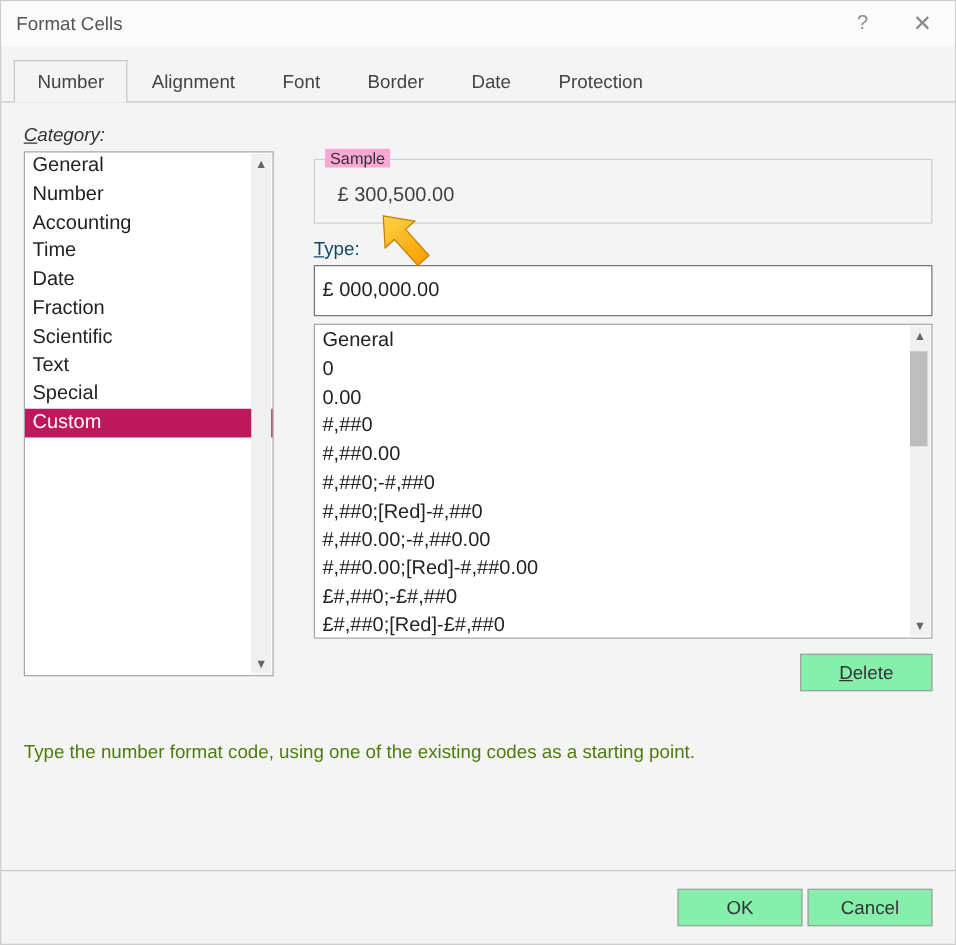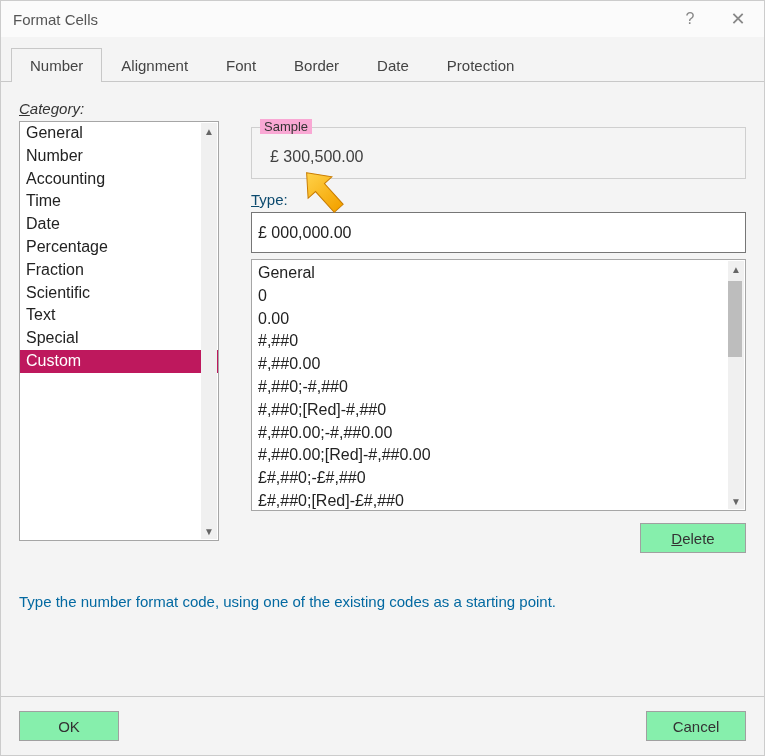--- a/index.html
+++ b/index.html
@@ -86,32 +86,32 @@
     margin-top: 4px;
   }
 
   .format-list {
     margin-top: 6px; height: 252px; background: #fff; border: 1px solid #a6a6a6;
     position: relative; overflow: hidden;
   }
   .format-list .list-items { padding: 2px 0; }
 
   .hint {
-    font-size: 15px; color: #0369a1; margin-top: 40px;
+    font-size: 15px; color: #4d7c0f; margin-top: 40px;
   }
 
   .delete-row { display: flex; justify-content: flex-end; margin-top: 12px; }
   .btn {
     min-width: 106px; height: 30px; background: #86efac; border: 1px solid #a0a0a0;
     font-size: 15px; color: #333; cursor: pointer; padding: 0 16px;
   }
 
   .footer {
     border-top: 1px solid #c8c8c8; padding: 14px 18px;
-    display: flex; justify-content: space-between; gap: 24px;
+    display: flex; justify-content: flex-end; gap: 4px;
   }
   .footer .btn { min-width: 100px; }
 
   .arrow-anno {
     position: absolute; left: 44px; top: 36px; pointer-events: none;
     transform: rotate(-42deg);
   }
   .fl-sb-thumb {
     position: absolute; right: 2px; top: 20px; width: 14px; height: 76px;
     background: #bdbdbd;
@@ -143,21 +143,20 @@
     <div class="cat-label underline-first">Category:</div>
     <div class="columns">
       <div class="col-left">
         <div class="listbox">
           <div class="list-items" id="cat-items">
               <div class="li-item">General</div>
               <div class="li-item">Number</div>
               <div class="li-item">Accounting</div>
               <div class="li-item">Time</div>
               <div class="li-item">Date</div>
-              <div class="li-item">Percentage</div>
               <div class="li-item">Fraction</div>
               <div class="li-item">Scientific</div>
               <div class="li-item">Text</div>
               <div class="li-item">Special</div>
               <div class="li-item selected">Custom</div>
             </div>
           <div class="sb-track">
             <div class="sb-arrow up">▲</div>
             <div class="sb-arrow down">▼</div>
           </div>

